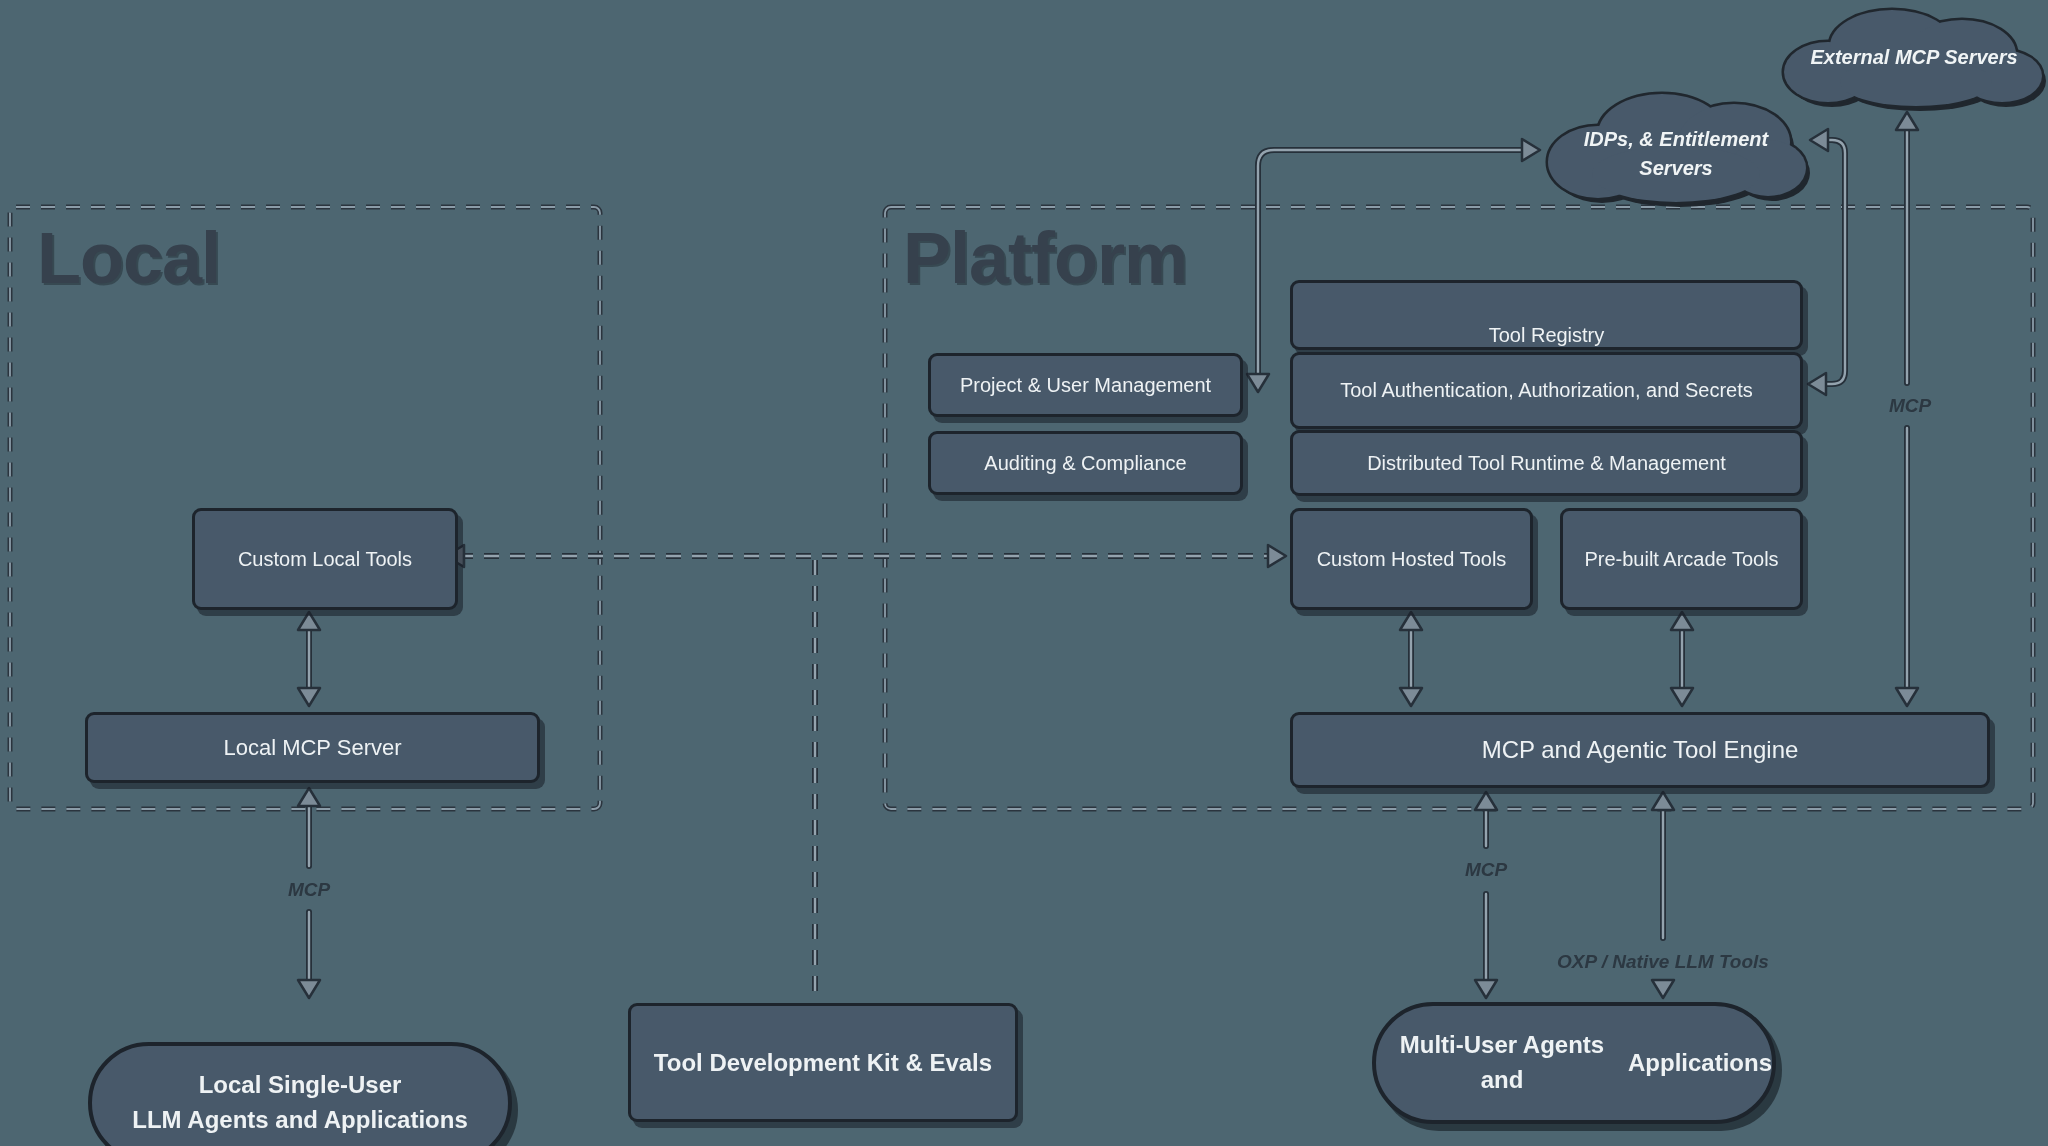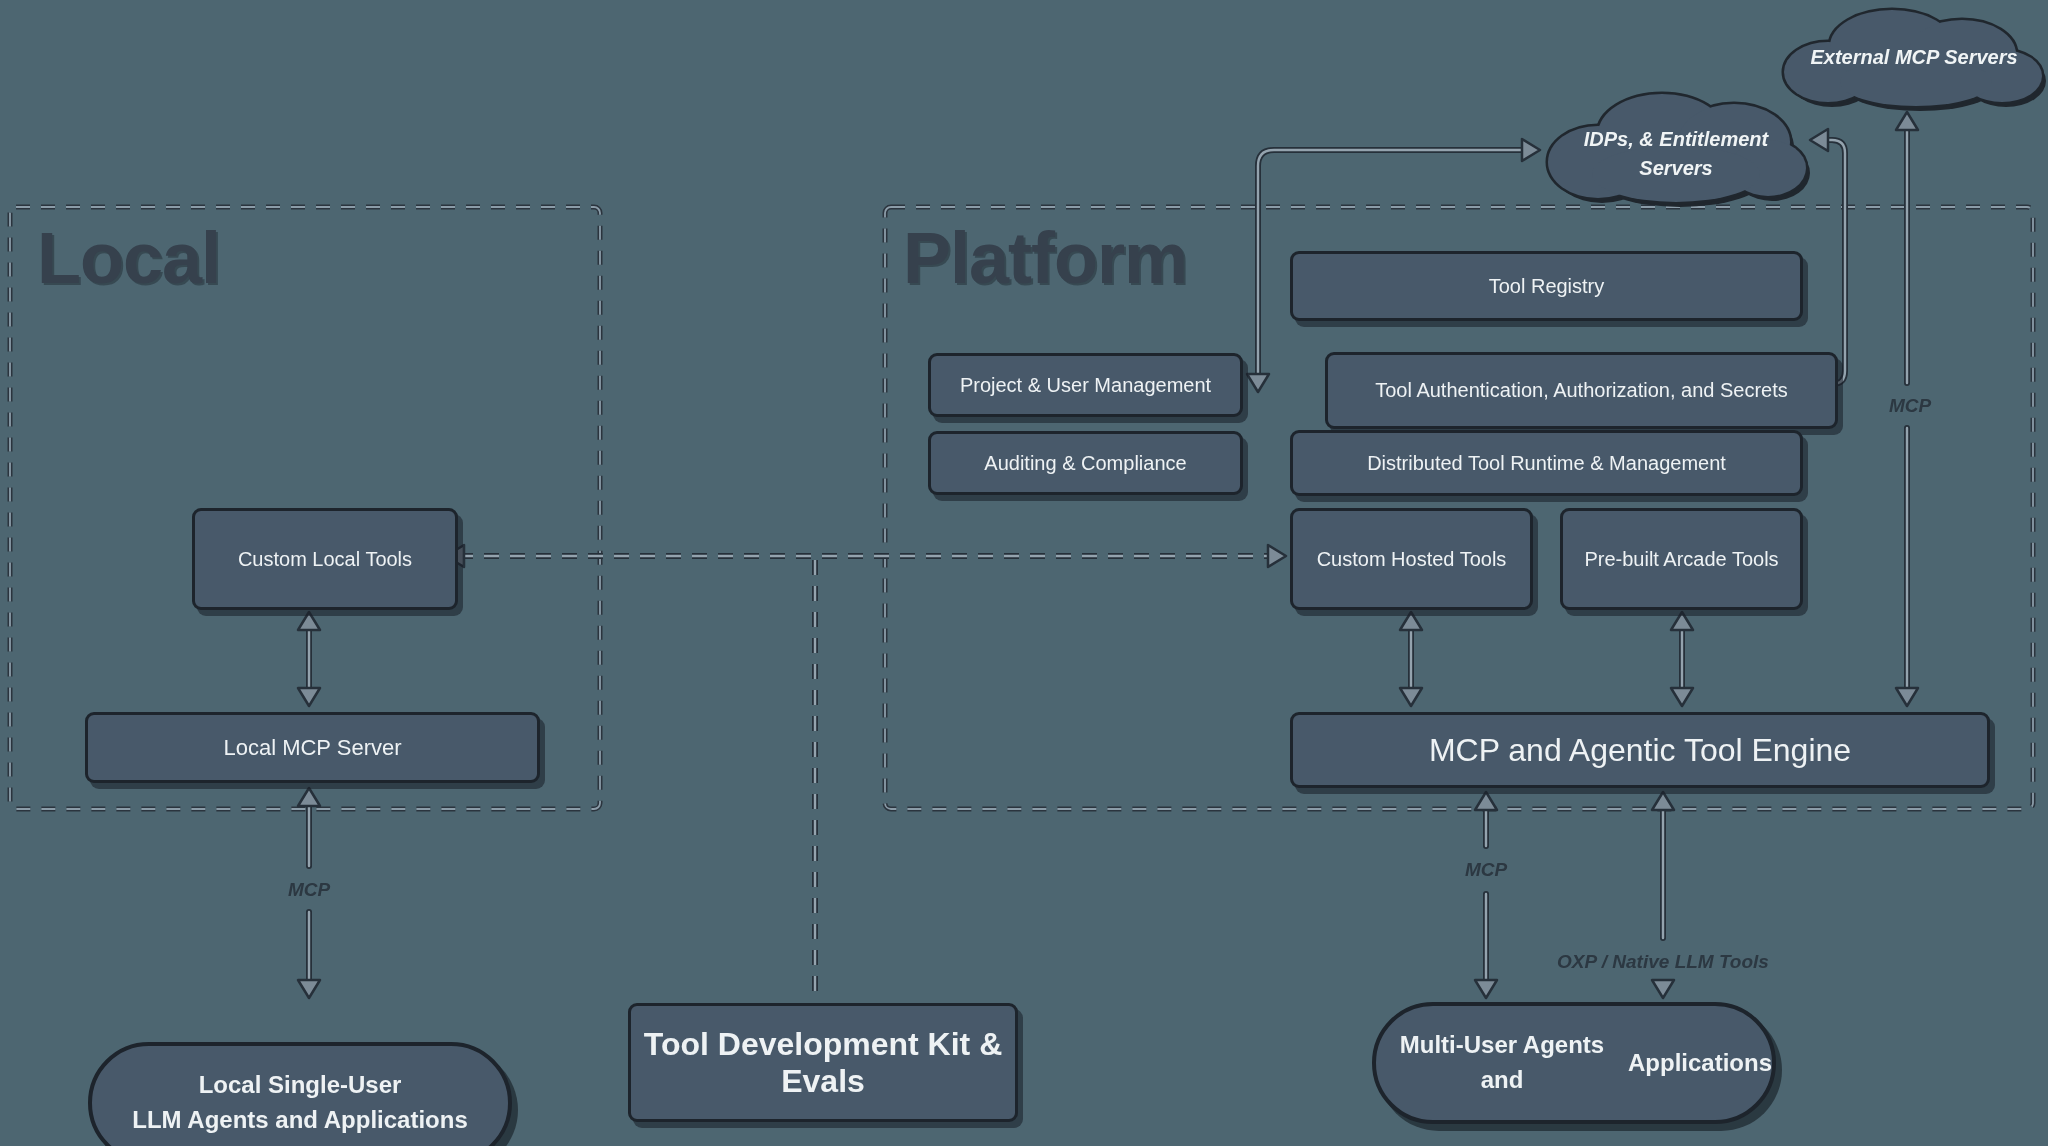--- a/index.html
+++ b/index.html
@@ -29,21 +29,21 @@
 
   .box {
     position:absolute; box-sizing:border-box;
     background:#48596a; border:3px solid #1d242c; border-radius:9px;
     box-shadow:5px 6px 0 rgba(24,30,38,0.55);
     display:flex; align-items:center; justify-content:center; text-align:center;
     color:#eef2f4; font-size:20px;
   }
   .pill { border-radius:62px; border-width:4px; font-weight:bold; font-size:24px; line-height:1.45;
           box-shadow:6px 7px 0 rgba(20,26,33,0.60); }
-  .big  { font-size:32px; }
+  .big  { font-size:24px; }
   .bold { font-weight:bold; }
 
   .cloud-label { font-style:italic; font-weight:600; font-size:20px; fill:#f0f4f5; text-anchor:middle; }
   .edge-label  { font-style:italic; font-weight:bold; font-size:19px; fill:#2c3842; text-anchor:middle; }
 </style>
 </head>
 <body>
 
 <div class="stage">
 
@@ -191,29 +191,29 @@
 
     <text class="edge-label" x="309" y="896">MCP</text>
     <text class="edge-label" x="1486" y="876">MCP</text>
     <text class="edge-label" x="1910" y="412">MCP</text>
     <text class="edge-label" x="1663" y="968">OXP / Native LLM Tools</text>
   </svg>
 
   <div class="region-title" style="left:28px; top:222px;margin-left:9px;">Local</div>
   <div class="region-title" style="left:903px; top:222px;">Platform</div>
 
-  <div class="box" style="left:1290px; top:251px; width:513px; height:70px;">
+  <div class="box" style="left:1290px; top:280px; width:513px; height:70px;align-items:flex-end;">
     <span>Tool Registry</span>
   </div>
 
   <div class="box" style="left:928px; top:353px; width:315px; height:64px;">
     <span>Project &amp; User Management</span>
   </div>
 
-  <div class="box" style="left:1290px; top:352px; width:513px; height:77px;margin-left:35px;">
+  <div class="box" style="left:1290px; top:352px; width:513px; height:77px;">
     <span>Tool Authentication, Authorization, and Secrets</span>
   </div>
 
   <div class="box" style="left:928px; top:431px; width:315px; height:64px;">
     <span>Auditing &amp; Compliance</span>
   </div>
 
   <div class="box" style="left:1290px; top:430px; width:513px; height:66px;">
     <span>Distributed Tool Runtime &amp; Management</span>
   </div>

